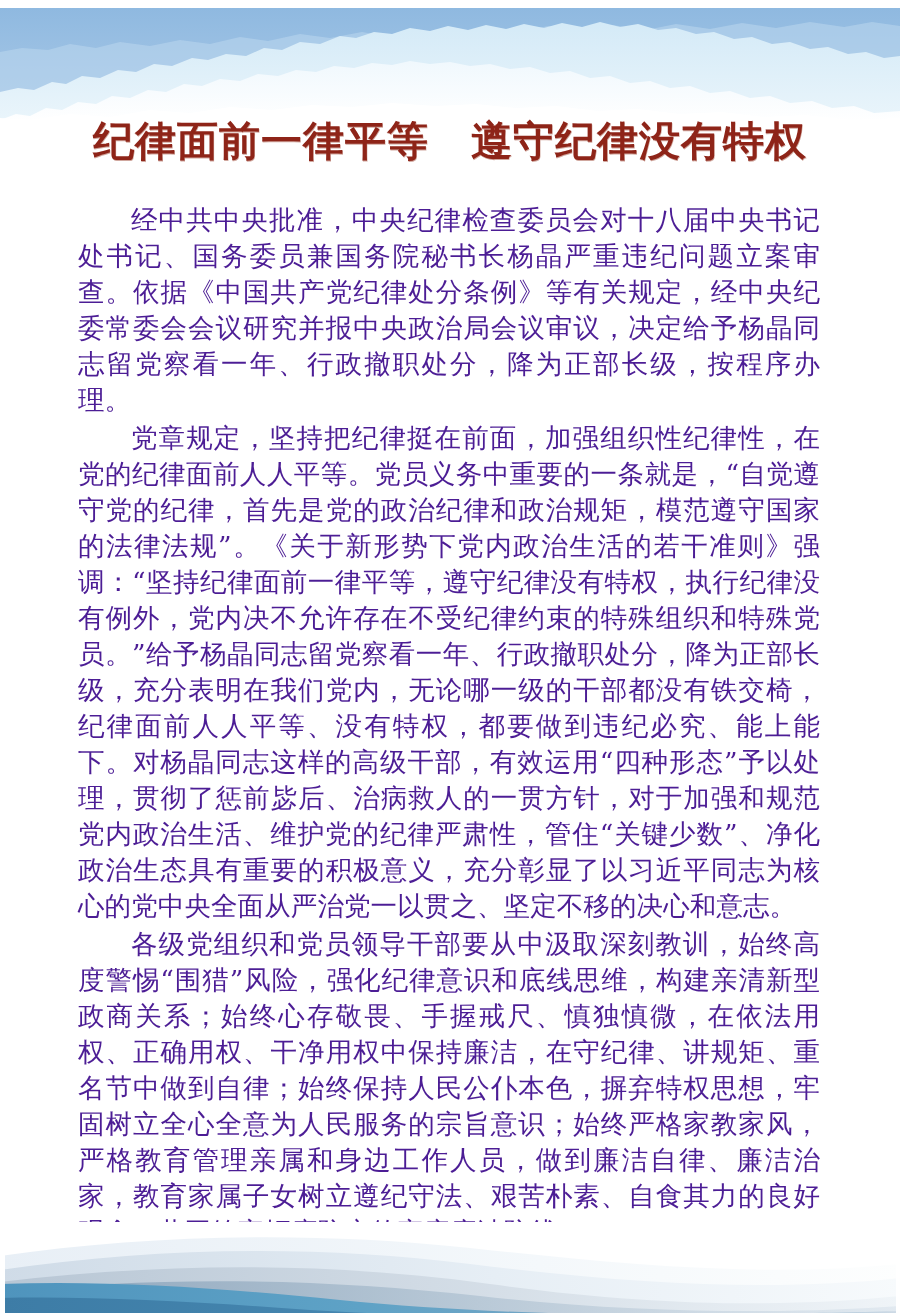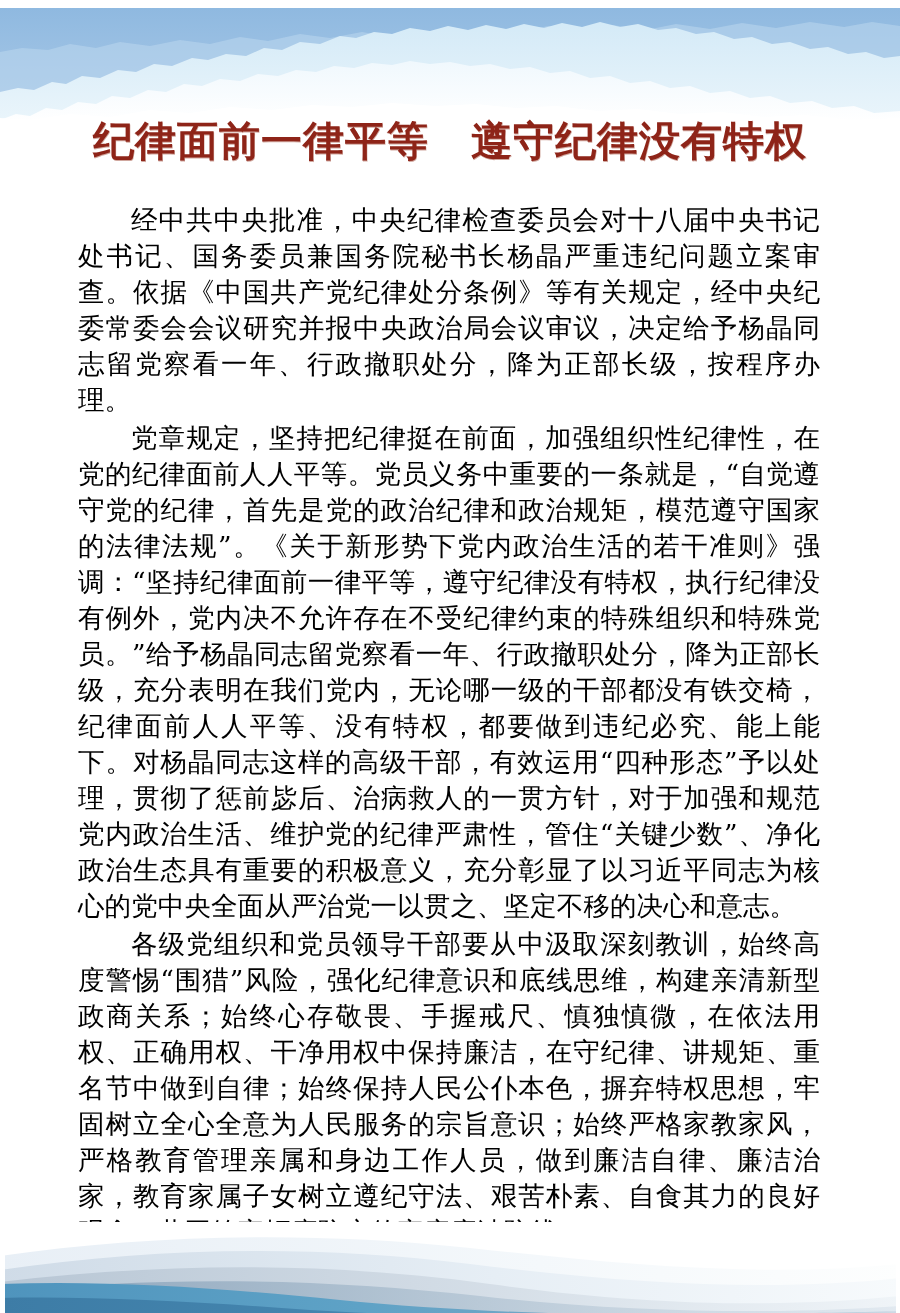--- a/index.html
+++ b/index.html
@@ -60,21 +60,21 @@
     position: absolute;
     top: 198px;
     left: 78px;
     width: 742px;
   }
   .para {
     margin: 0 0 2px 0;
     font-family: "DejaVu Serif", "Liberation Serif", serif;
     font-size: 26.5px;
     line-height: 36px;
-    color: #000000;
+    color: #4c1d95;
     text-align: justify;
     text-justify: inter-character;
     text-indent: 2em;
     letter-spacing: 0.1px;
     word-break: break-all;
   }
 
   
   .footer-art {
     position: absolute;

